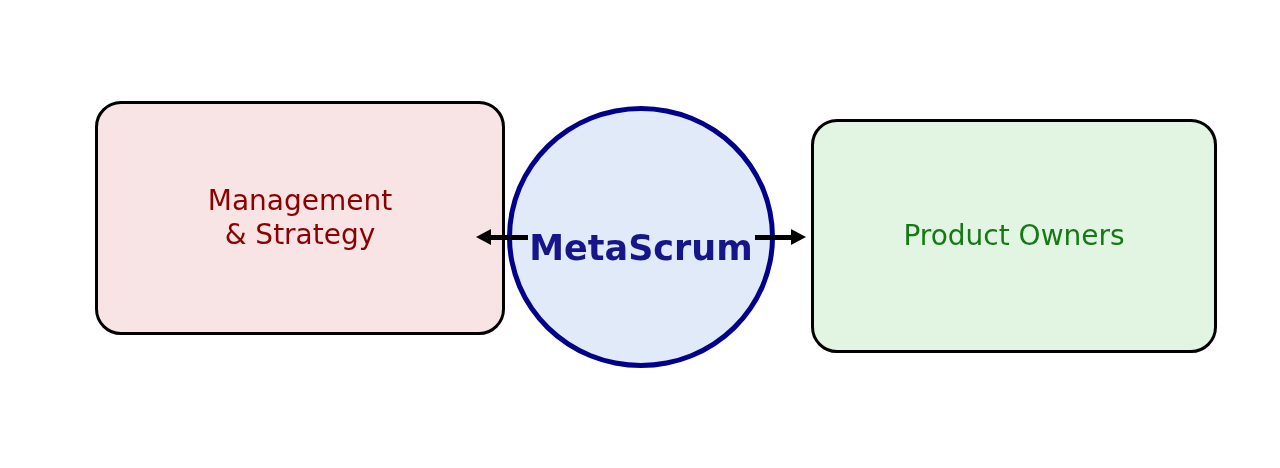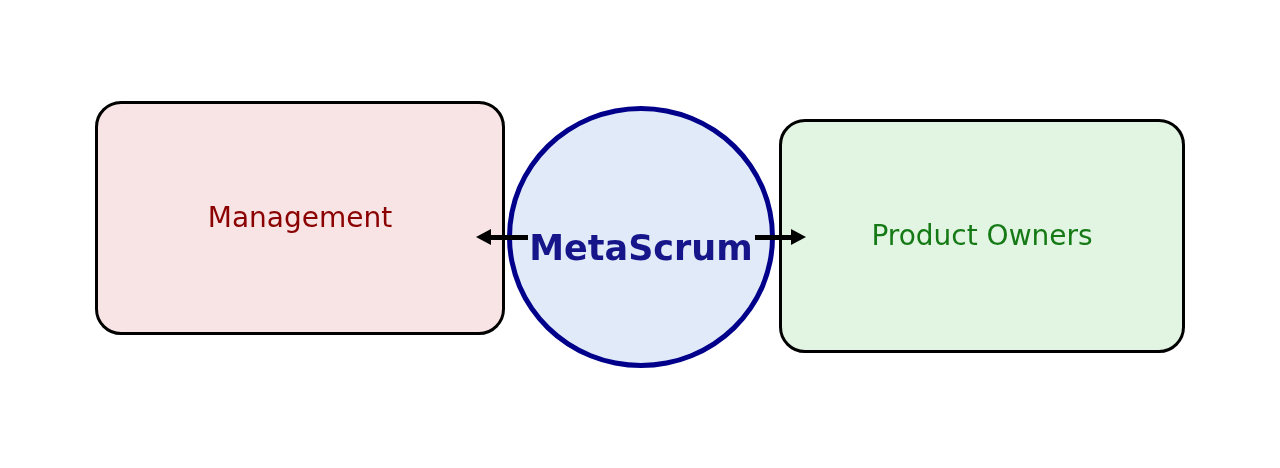--- a/index.html
+++ b/index.html
@@ -29,21 +29,21 @@
     z-index: 1;
   }
   .left-rect {
     left: 95px;
     top: 101px;
     width: 410px;
     height: 234px;
     background: #f8e4e4;
   }
   .right-rect {
-    left: 779px;
+    left: 811px;
     top: 119px;
     width: 406px;
     height: 234px;
     background: #e2f4e2;
   }
   .circle-node {
     left: 507px;
     top: 106px;
     width: 268px;
     height: 262px;
@@ -93,20 +93,21 @@
   }
 </style>
 </head>
 <body>
 
 <div class="canvas">
 
   <div class="node rect-node left-rect">
     <div class="node-label">
       <span class="line">Management</span>
+      <span class="line">&amp; Strategy</span>
     </div>
   </div>
 
   <div class="node circle-node">
     <span class="center-label">MetaScrum</span>
   </div>
 
   <div class="node rect-node right-rect">
     <div class="node-label">
       <span class="line">Product Owners</span>

